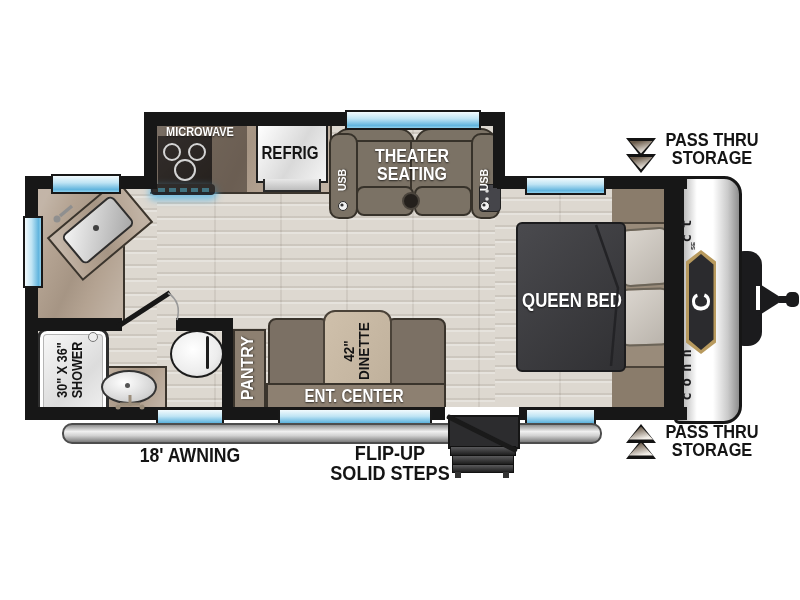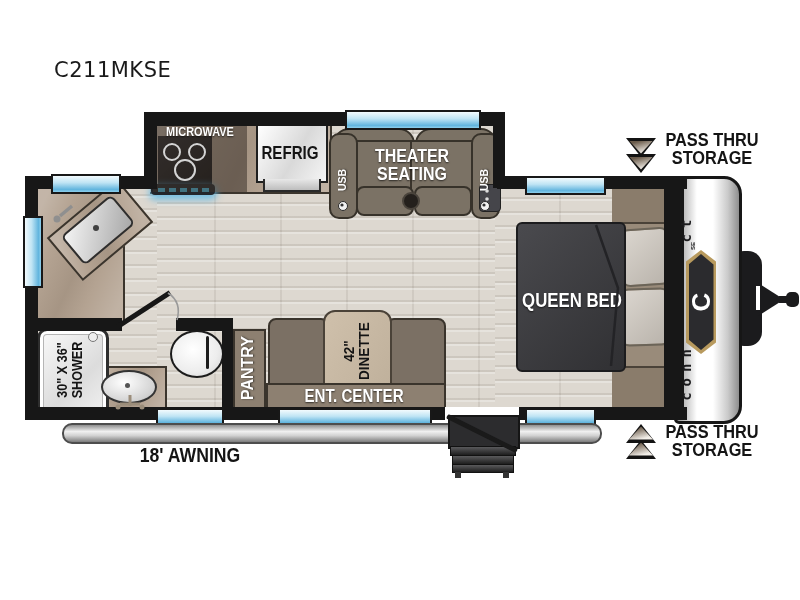--- a/index.html
+++ b/index.html
@@ -33,21 +33,20 @@
   .down{clip-path:polygon(0 0,100% 0,50% 100%);}
   .up{clip-path:polygon(50% 0,100% 100%,0 100%);}
   .burner{position:absolute;border:2px solid #d4d4d4;border-radius:50%;z-index:4;}
   svg.overlay{position:absolute;left:0;top:0;z-index:9;pointer-events:none;}
 </style>
 </head>
 <body>
 
 <div id="stage">
 
-  <div class="abs" style="left:54px;top:58px;font-size:21px;font-weight:500;letter-spacing:.5px;color:#1a1a1a;z-index:9;font-family:'DejaVu Sans',sans-serif;">C211MKSE</div>
 
   <div class="wood" style="left:150px;top:120px;width:350px;height:294px;"></div>
   <div class="wood" style="left:495px;top:185px;width:177px;height:229px;"></div>
   <div class="wood" style="left:32px;top:182px;width:125px;height:232px;"></div>
 
   <div class="furn counter" style="left:150px;top:120px;width:180px;height:72px;border-right:2px solid #3b352d;border-bottom:2px solid #3b352d;z-index:2;"></div>
   <div class="furn counter" style="left:38px;top:189px;width:85px;height:131px;border-right:2px solid #3b352d;z-index:2;"></div>
   <div class="furn counter" style="left:54px;top:202px;width:88px;height:52px;border:2px solid #3b352d;transform:rotate(-40deg);z-index:2;"></div>
   <div class="furn" style="left:65px;top:211px;width:62px;height:34px;border:2px solid #2e2e2e;border-radius:6px;transform:rotate(-40deg);
        background:linear-gradient(140deg,#f4f4f4,#a8a8a8);z-index:3;"></div>
@@ -229,20 +228,26 @@
   </div>
   <div class="abs" style="left:650px;top:423px;width:124px;z-index:9;text-align:center;">
     <div class="lblk" style="font-size:19px;line-height:18px;transform:scaleX(.86);">
       <div>PASS THRU</div>
       <div>STORAGE</div>
     </div>
   </div>
 
   <div class="pin" style="left:190px;top:455px;">
     <div class="c0 lblk" style="font-size:21px;">18' AWNING</div>
+  </div>
+  <div class="abs" style="left:310px;top:443px;width:160px;z-index:9;text-align:center;">
+    <div class="lblk" style="font-size:21px;line-height:20px;transform:scaleX(.86);">
+      <div>FLIP-UP</div>
+      <div>SOLID STEPS</div>
+    </div>
   </div>
 
   <svg class="overlay" width="800" height="600">
     <polyline points="596,225 618,288 611,366" fill="none" stroke="#232326" stroke-width="2.5"></polyline>
     <path d="M 168 293 Q 182 302 177 320" fill="none" stroke="#9a9a9a" stroke-width="1.6"></path>
     <g stroke="#8f8f8f" stroke-width="3.5">
       <line x1="72" y1="206" x2="60" y2="216"></line>
         <circle cx="57" cy="219" r="3.5" fill="#8f8f8f" stroke="none"></circle>
     </g>
     <g stroke="#9b8d7a" stroke-width="3">

